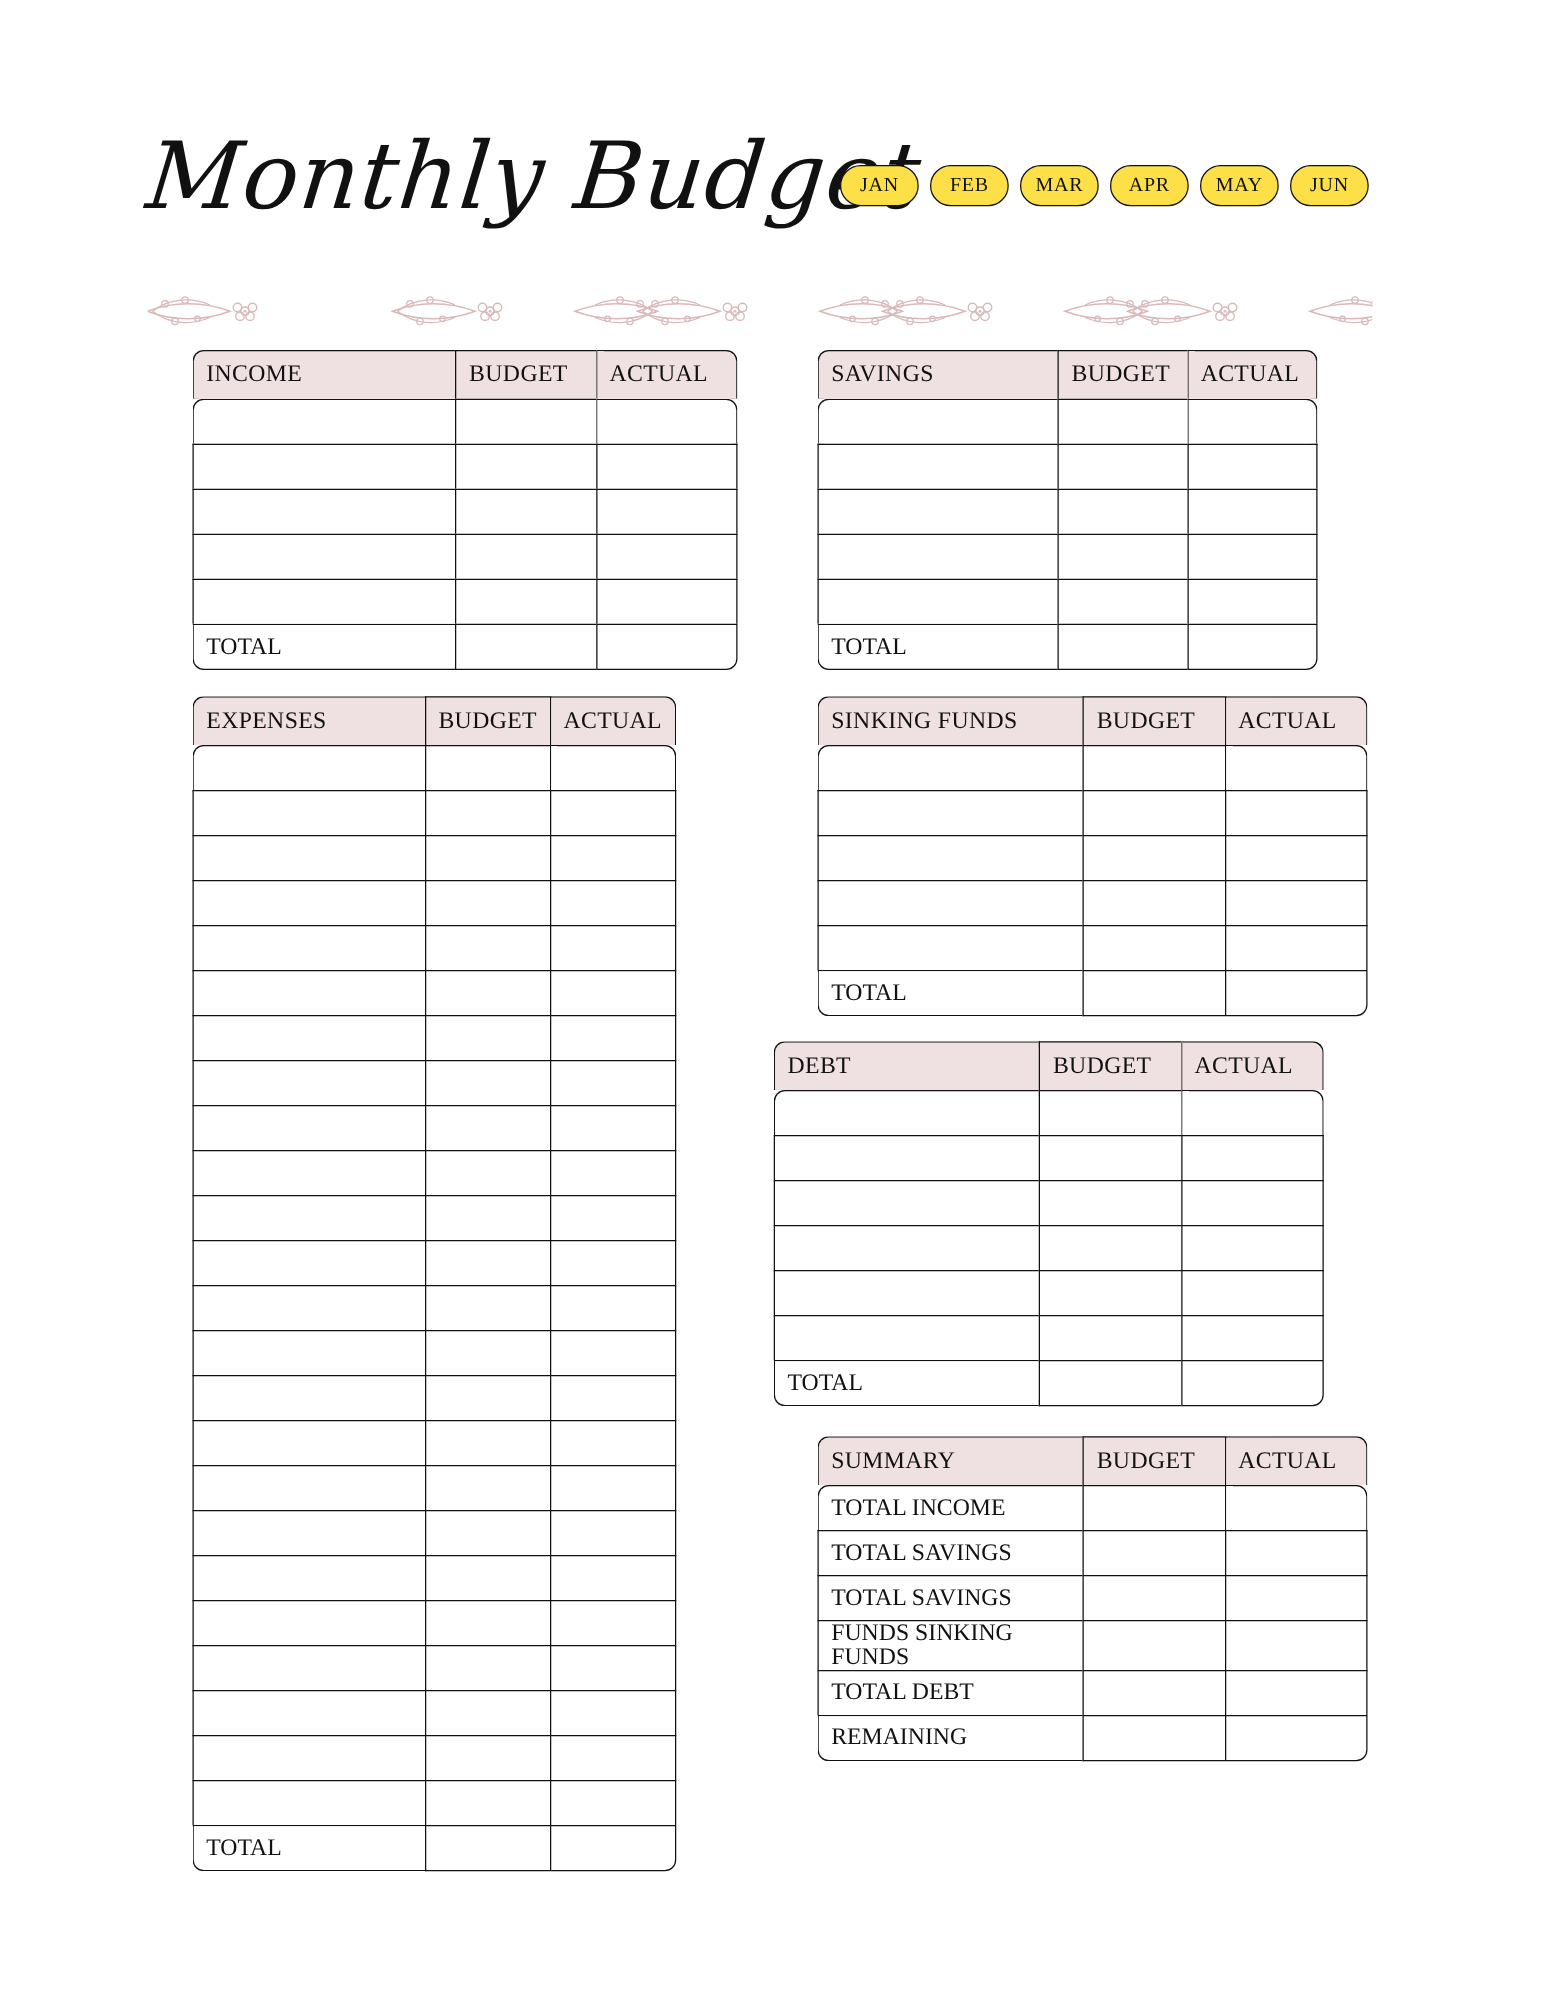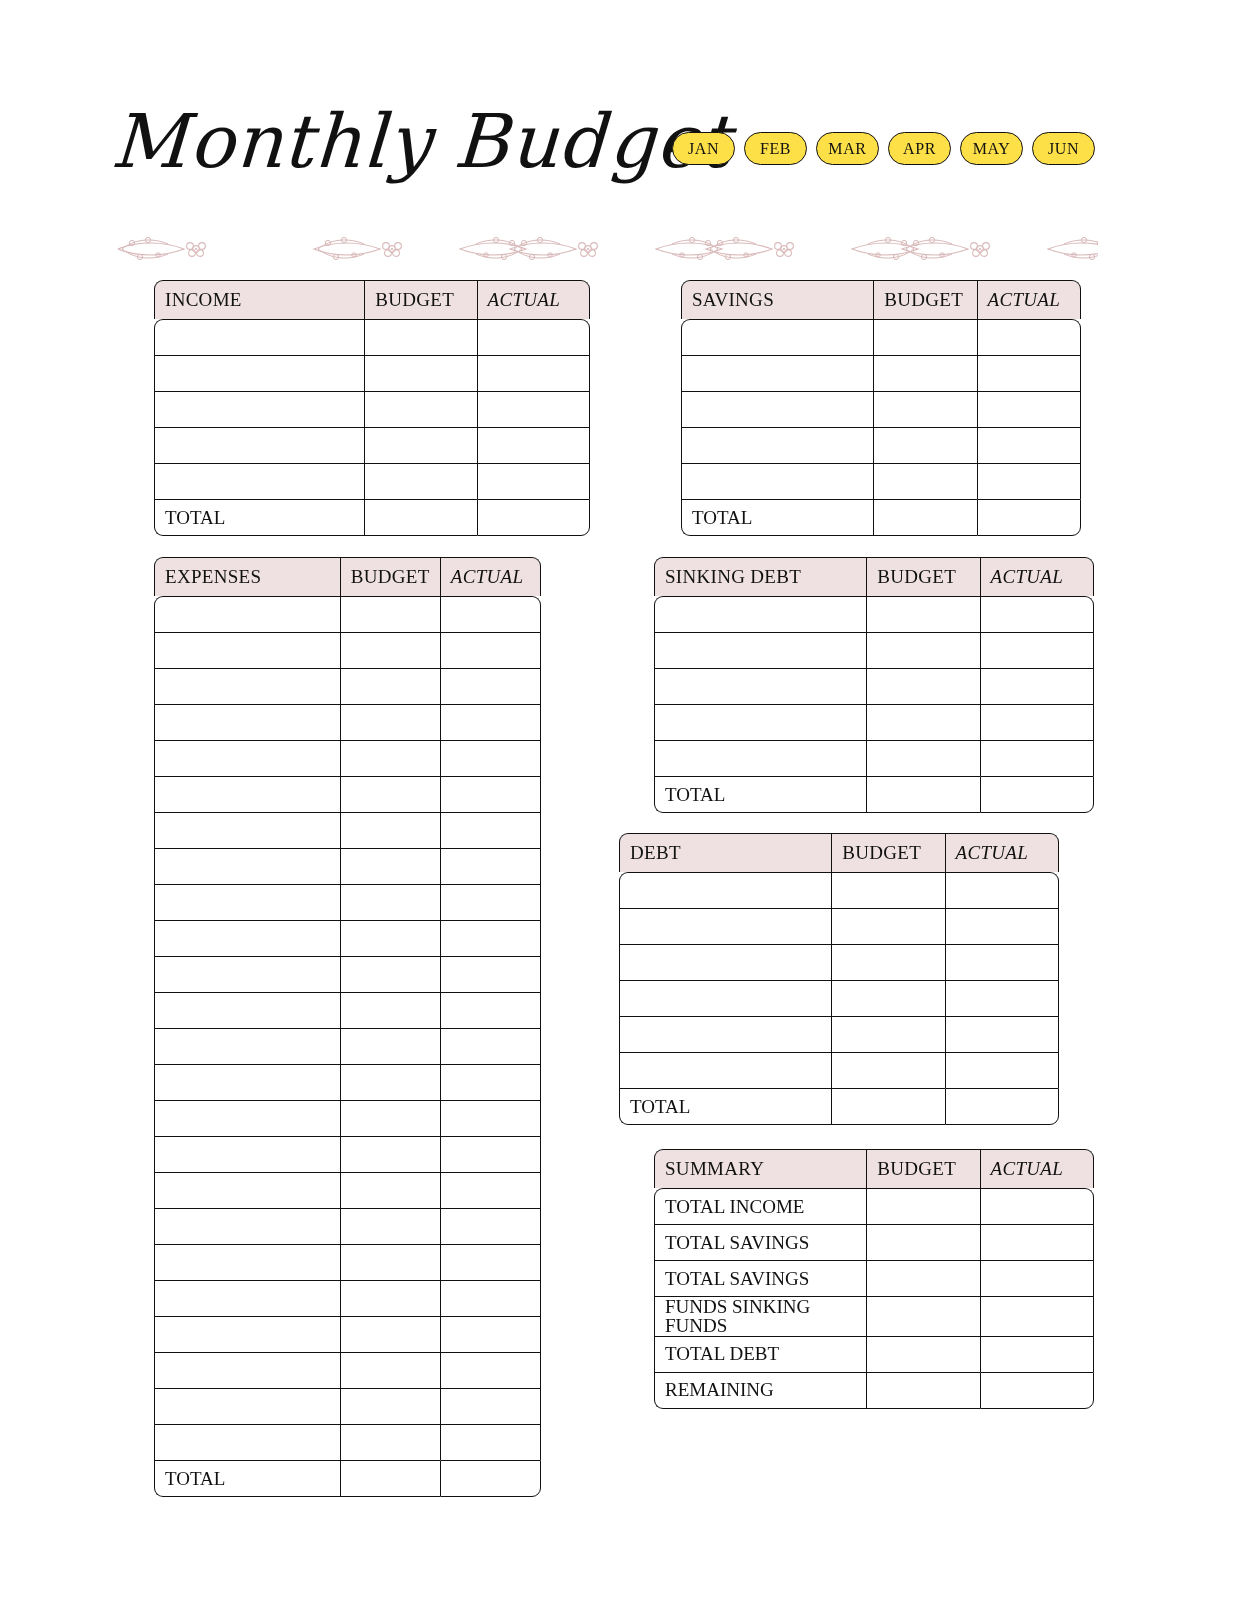--- a/index.html
+++ b/index.html
@@ -119,40 +119,40 @@
     border-bottom-width: 1.5px;
   }
   .block table thead th {
     background: #efe1e1;
     height: 38px;
     font-size: 19px;
     letter-spacing: 0.3px;
   }
   
   .block table thead th:first-child { border-top-left-radius: 9px; }
-  .block table thead th:last-child  { border-top-right-radius: 9px; font-style: italic; }
+  .block table thead th:last-child  { border-top-right-radius: 9px; }
   .block table tr:last-child td:first-child { border-bottom-left-radius: 9px; }
   .block table tr:last-child td:last-child  { border-bottom-right-radius: 9px; }
 
   .block table tbody tr:first-child td:first-child { border-top-left-radius: 9px; }
   .block table tbody tr:first-child td:last-child  { border-top-right-radius: 9px; }
 
   .col-name { width: 50.5%; }
   .col-budget { width: 24.7%; }
   .col-actual { width: 24.8%; }
 
   .two-line {
     line-height: 1.02;
     font-size: 18px;
     padding-top: 2px;
   }
 
   
   #income-block   { left: 118px;  top: 280px;  width: 472px; }
-  #savings-block  { left: 618px;  top: 280px;  width: 436px; margin-left: 27px; }
+  #savings-block  { left: 618px;  top: 280px;  width: 436px; }
   #expenses-block { left: 118px;  top: 557px;  width: 423px; }
   #sinking-block  { left: 618px;  top: 557px;  width: 476px; }
   #debt-block     { left: 583px;  top: 833px;  width: 476px; }
   #summary-block  { left: 618px;  top: 1149px; width: 476px; }
 </style>
 </head>
 <body>
 
 <div class="page">
 
@@ -431,21 +431,21 @@
           <td></td>
         </tr>
       </tbody>
     </table>
   </div>
 
   <div class="block" id="sinking-block">
     <table>
       <thead>
         <tr>
-          <th class="col-name">SINKING DEBT</th>
+          <th class="col-name">SINKING FUNDS</th>
           <th class="col-budget">BUDGET</th>
           <th class="col-actual">ACTUAL</th>
         </tr>
       </thead>
       <tbody>
         <tr>
             <td></td>
             <td></td>
             <td></td>
           </tr>

